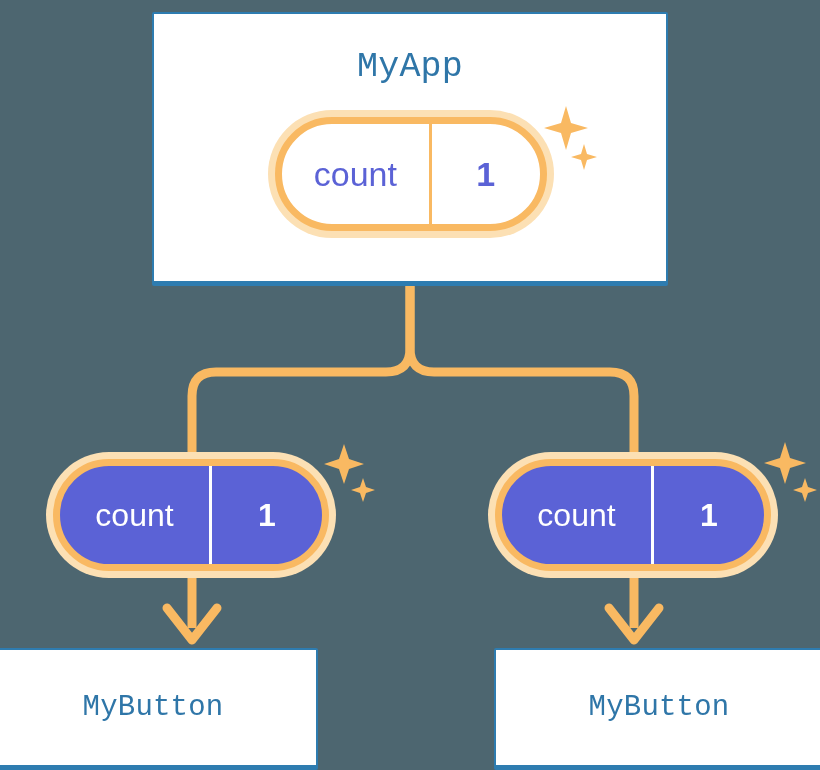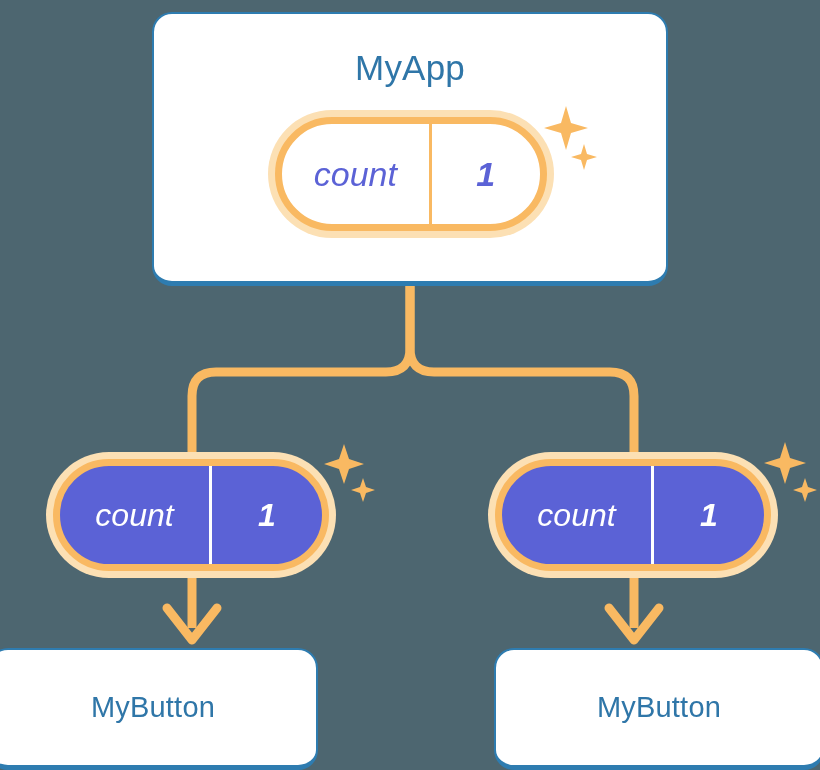--- a/index.html
+++ b/index.html
@@ -30,22 +30,23 @@
     z-index: 1;
   }
 
   
   .card {
     position: absolute;
     z-index: 3;
     background: #ffffff;
     border: 2px solid #2e7cb0;
     border-bottom-width: 5px;
-    border-radius: 20px;
-    box-sizing: border-box;
+    border-radius: 2px;
+    box-sizing: border-box;
+    font-family: Liberation Mono, monospace;
   }
   .card-title {
     color: #2f76a8;
     font-size: 35px;
     font-weight: 400;
     text-align: center;
     letter-spacing: 0.2px;
     line-height: 1;
     white-space: nowrap;
   }
@@ -94,21 +95,20 @@
     border-radius: 999px;
     border: 7px solid #f9b962;
   }
   .pill-key, .pill-val {
     display: flex;
     align-items: center;
     justify-content: center;
     box-sizing: border-box;
     line-height: 1;
     white-space: nowrap;
-    font-style: italic;
   }
   .pill-key { flex: 0 0 58%; }
   .pill-val { flex: 1 1 auto; }
 
   
   #root-pill {
     left: 268px;
     top: 110px;
     width: 286px;
     height: 128px;

